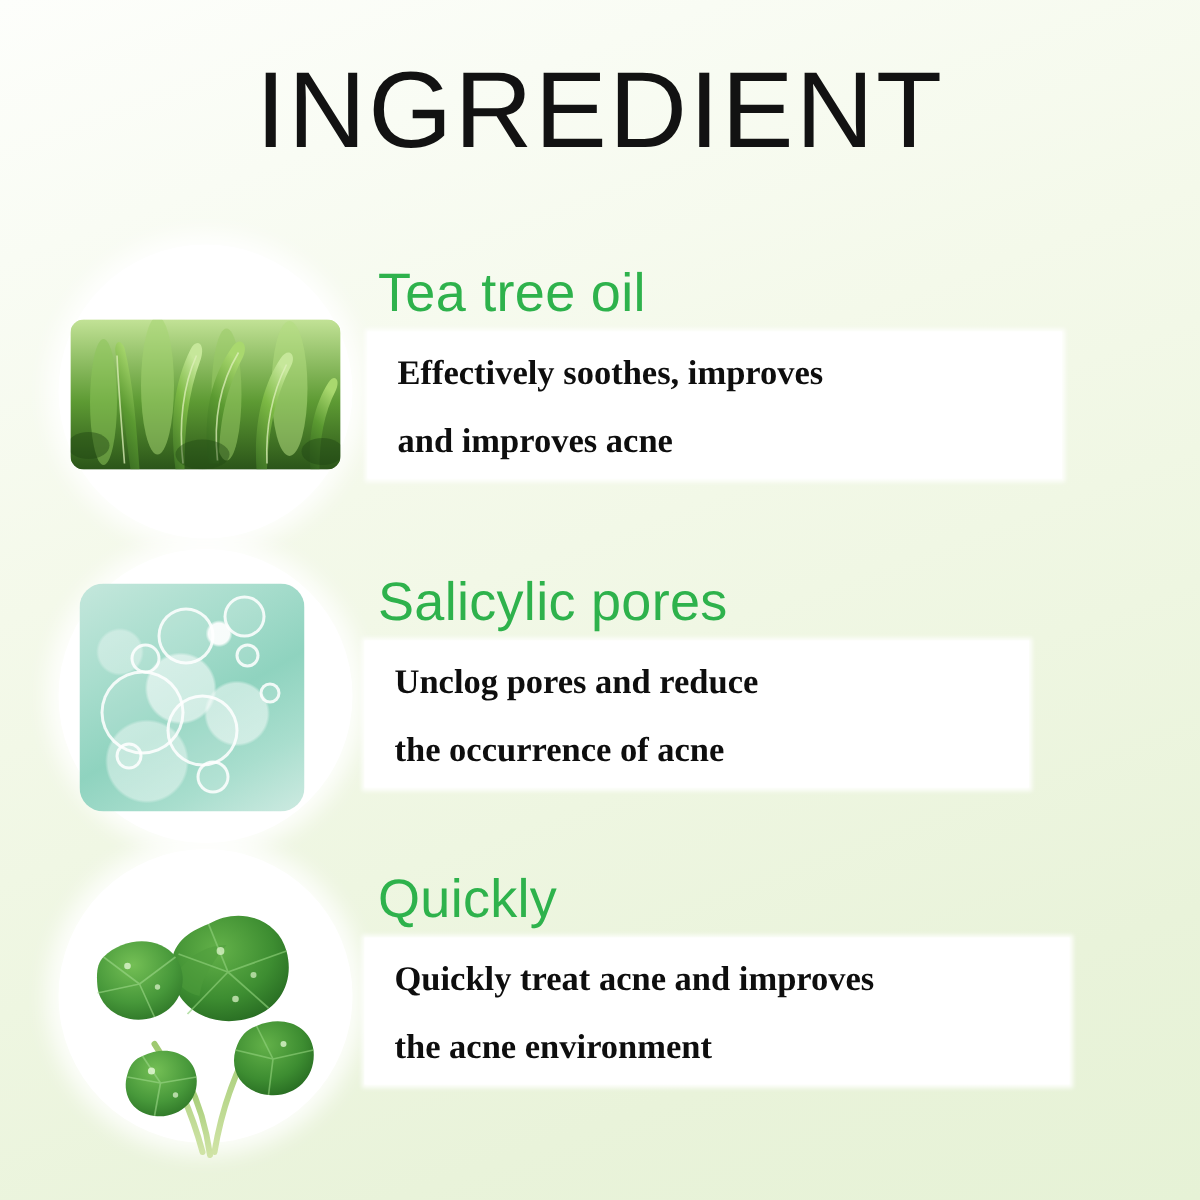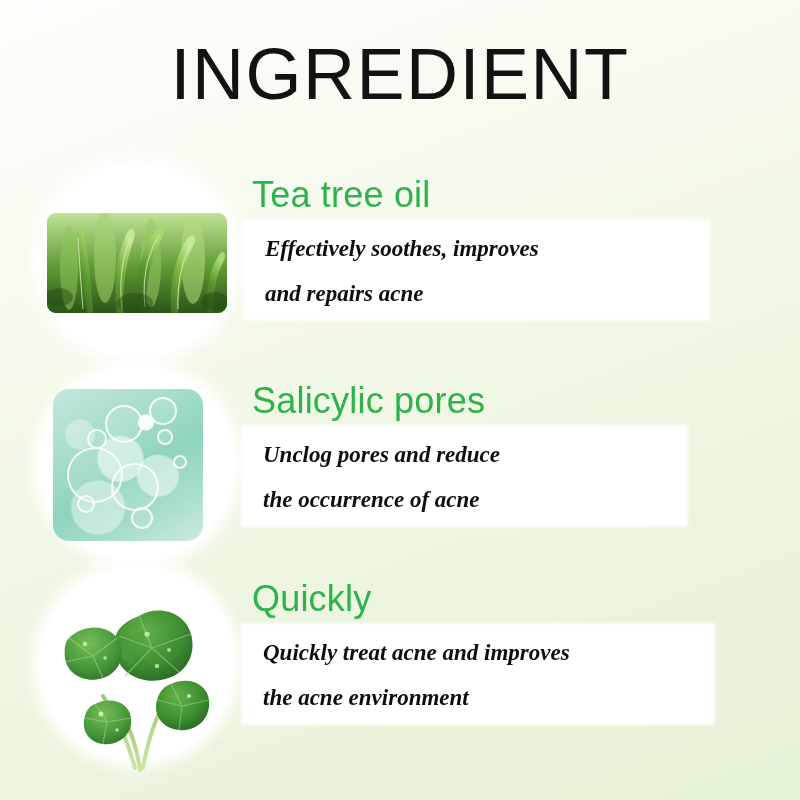--- a/index.html
+++ b/index.html
@@ -134,21 +134,20 @@
     color: #2eb24c;
     line-height: 1.08;
     letter-spacing: 0.2px;
     white-space: nowrap;
   }
   .desc-panel {
     margin-top: 6px;
     background: #ffffff;
     padding: 16px 18px 14px 20px;
     box-shadow: 0 0 3px 2px rgba(255,255,255,0.9);
-    font-style: italic;
   }
   .desc-line {
     font-family: "Liberation Serif", serif;
     font-weight: bold;
     font-size: 23px;
     color: #0e0e0e;
     line-height: 1;
     white-space: nowrap;
   }
   .desc-line + .desc-line { margin-top: 22px; }
@@ -219,21 +218,21 @@
             <ellipse cx="168" cy="88" rx="14" ry="9" fill="#1f4513"></ellipse>
           </g>
         </svg>
       </div>
     </div>
 
     <div class="ing-text">
       <div class="ing-name">Tea tree oil</div>
       <div class="desc-panel">
         <div class="desc-line">Effectively soothes, improves</div>
-        <div class="desc-line">and repairs acne</div>
+        <div class="desc-line">and improves acne</div>
       </div>
     </div>
   </div>
 
   <div class="ing-row row-2">
 
     <div class="circle-wrap">
       <div class="circle-bg"></div>
       <div class="photo photo-gel">
         <div class="bubble" style="left:14px;  top:58px;  width:52px; height:52px;"></div>

